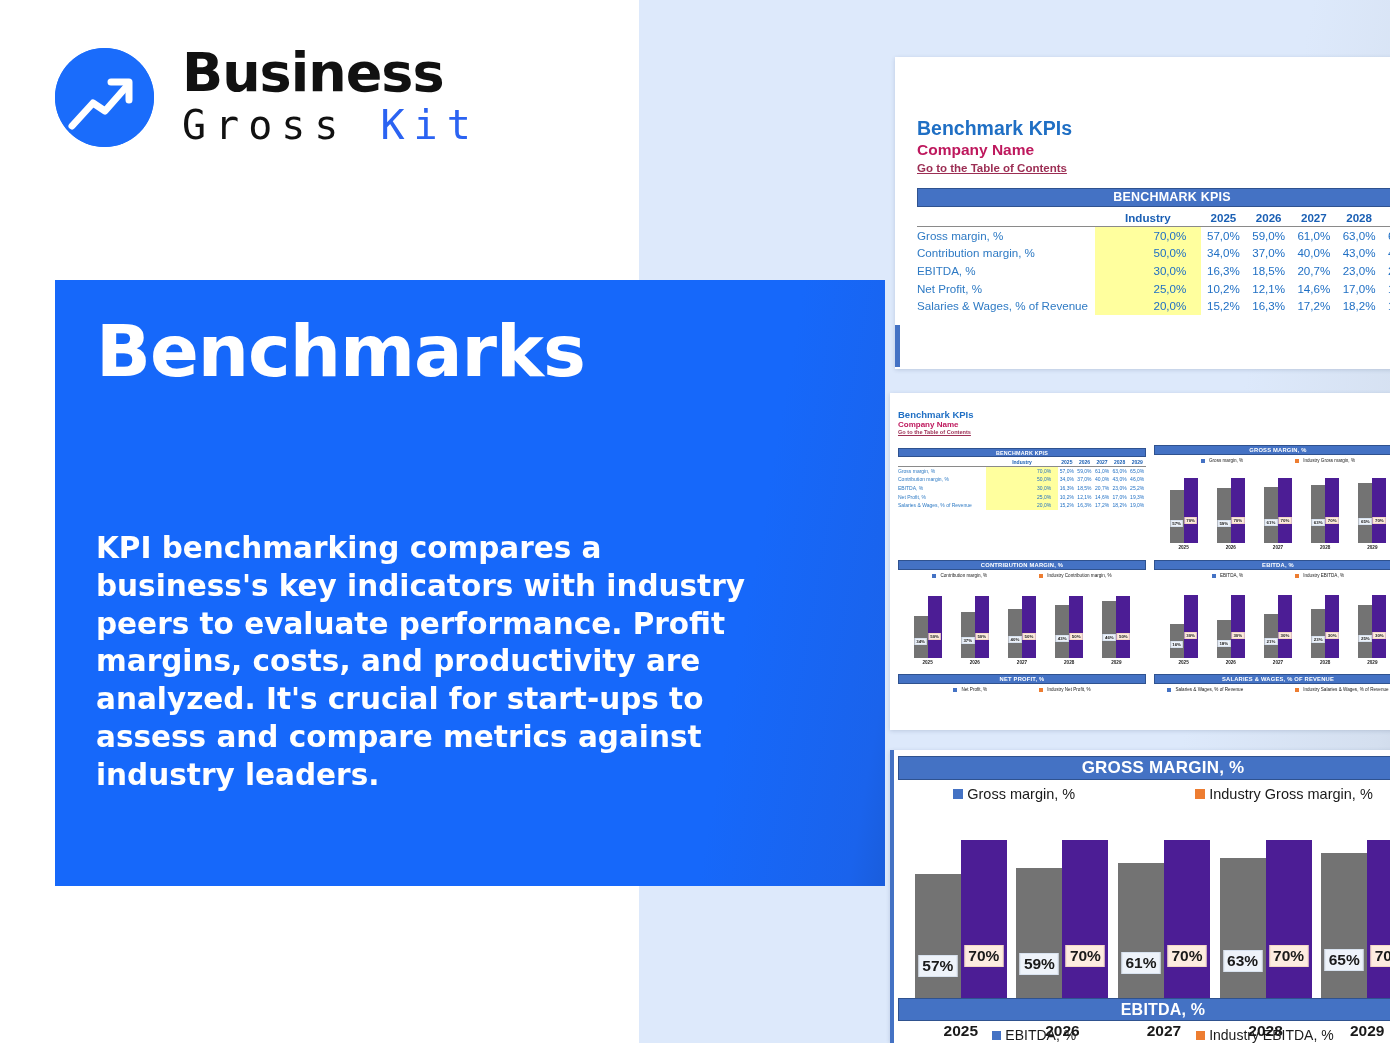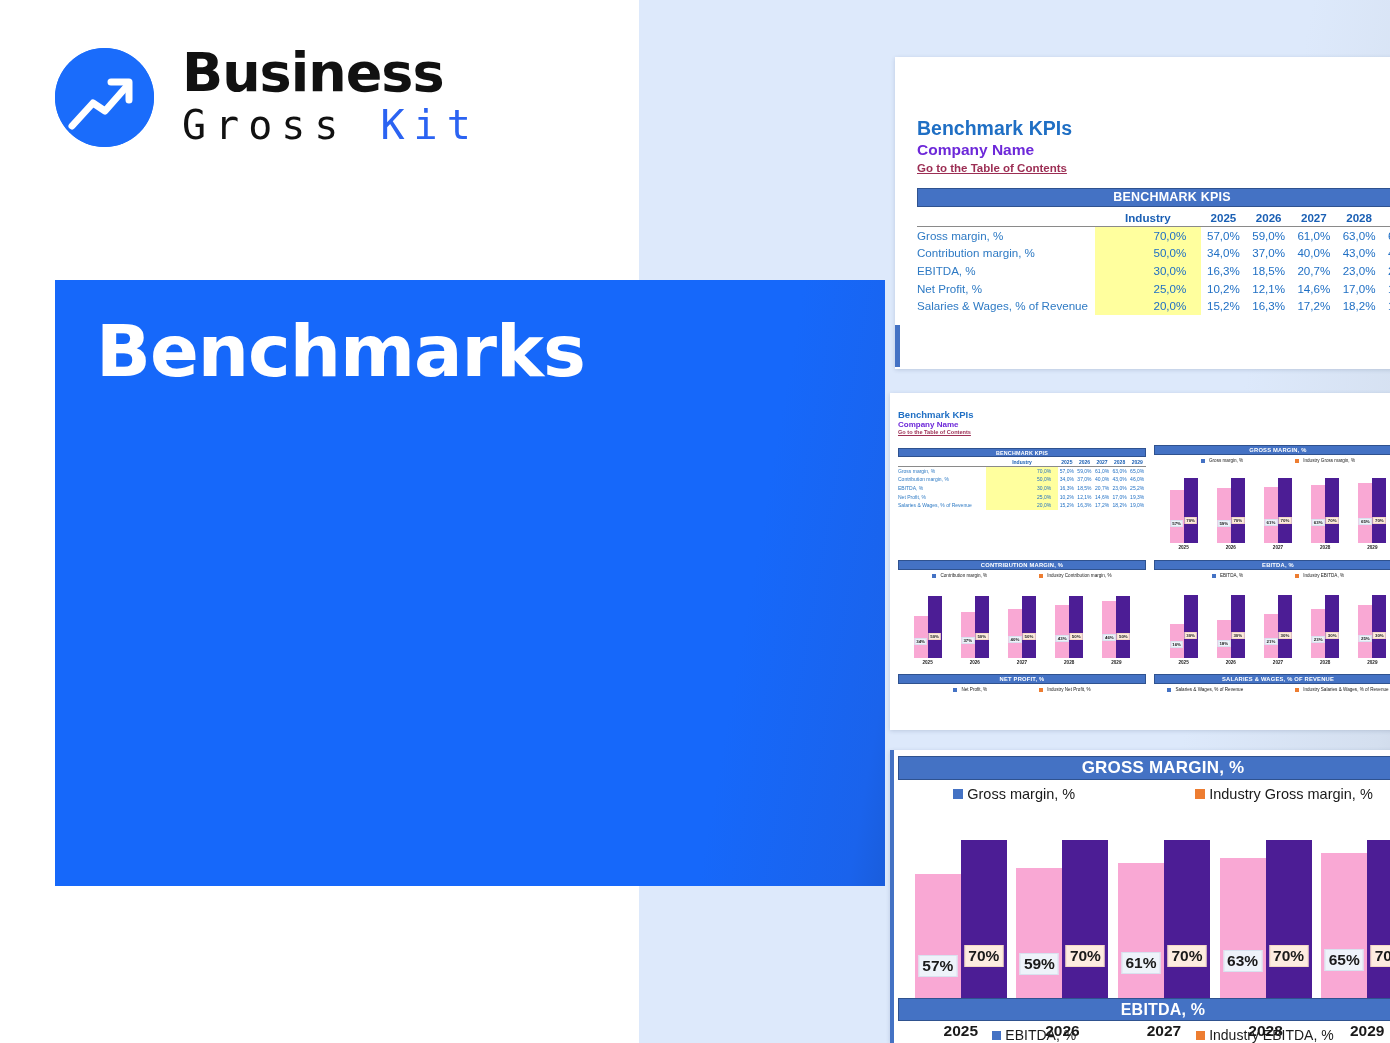--- a/index.html
+++ b/index.html
@@ -45,42 +45,42 @@
   }
   .hero-body {
     position: absolute; left: 41px; top: 250px; width: 670px;
     color: #ffffff; font-size: 29.5px; font-weight: 600; line-height: 1.28;
     font-family: "DejaVu Sans", sans-serif;
   }
 
   
   .card { position: absolute; background: #ffffff; box-shadow: 0 1px 4px rgba(40,60,100,.18); overflow: hidden; }
   .xl-h1 { color: #1f6fc4; font-weight: 700; }
-  .xl-h2 { color: #6d28d9; font-weight: 700; }
+  .xl-h2 { color: #be185d; font-weight: 700; }
   .xl-link { color: #9c2e54; font-weight: 700; text-decoration: underline; }
   .banner {
     background: #4472c4; color: #ffffff; font-weight: 700; text-align: center;
     border: 1px solid #2f528f; letter-spacing: .2px;
   }
   .tbl { width: 100%; border-collapse: collapse; color: #1f6fc4; }
   .tbl th { color: #1a5fb4; font-weight: 700; text-align: center; border-bottom: 1.5px solid #8a8a8a; }
   .tbl td { text-align: center; white-space: nowrap; }
   .tbl td.lbl { text-align: left; color: #2e7ac4; }
   .tbl td.ind { background: #ffff9e; padding-left: 44px; }
 
   
   .legend { display: flex; justify-content: center; color: #1a1a1a; }
   .lg { display: flex; align-items: center; }
   .sw { display: inline-block; background: #4472c4; margin-right: 4px; }
   .sw.o { background: #ed7d31; }
 
   
   .plot { position: relative; display: flex; align-items: flex-end; justify-content: space-around; }
   .grp { display: flex; align-items: flex-end; position: relative; height: 100%; }
-  .bar { background: #f9a8d4; position: relative; }
+  .bar { background: #737373; position: relative; }
   .bar.o { background: #4c1d95; }
   .dl {
     position: absolute; left: 50%; transform: translateX(-50%);
     background: #eef3fa; color: #1a1a1a; font-weight: 700; white-space: nowrap;
     border: 1px solid #d8e2ef;
   }
   .bar.o .dl { background: #fdece0; border-color: #f4d8c4; }
   .xlab { text-align: center; font-weight: 700; color: #1a1a1a; }
 
   
@@ -154,20 +154,21 @@
       </svg>
     </div>
     <div class="logo-text">
       <div class="logo-line1">Business</div>
       <div class="logo-line2"><span>Gross </span><span class="kit">Kit</span></div>
     </div>
   </div>
 
   <div class="hero">
     <div class="hero-title">Benchmarks</div>
+    <div class="hero-body">KPI benchmarking compares a business's key indicators with industry peers to evaluate performance. Profit margins, costs, and productivity are analyzed. It's crucial for start-ups to assess and compare metrics against industry leaders.</div>
   </div>
 
   <div class="card" id="cardA">
     <div class="hdr">
       <div class="xl-h1 t1">Benchmark KPIs</div>
       <div class="xl-h2 t2">Company Name</div>
       <div class="xl-link t3">Go to the Table of Contents</div>
     </div>
     <div class="banner">BENCHMARK KPIS</div>
     <div class="tblwrap">

